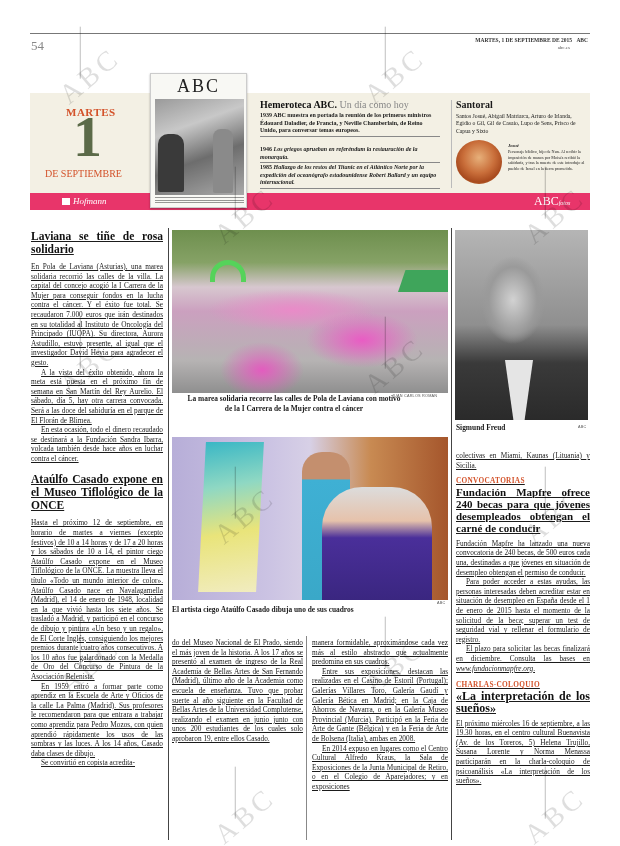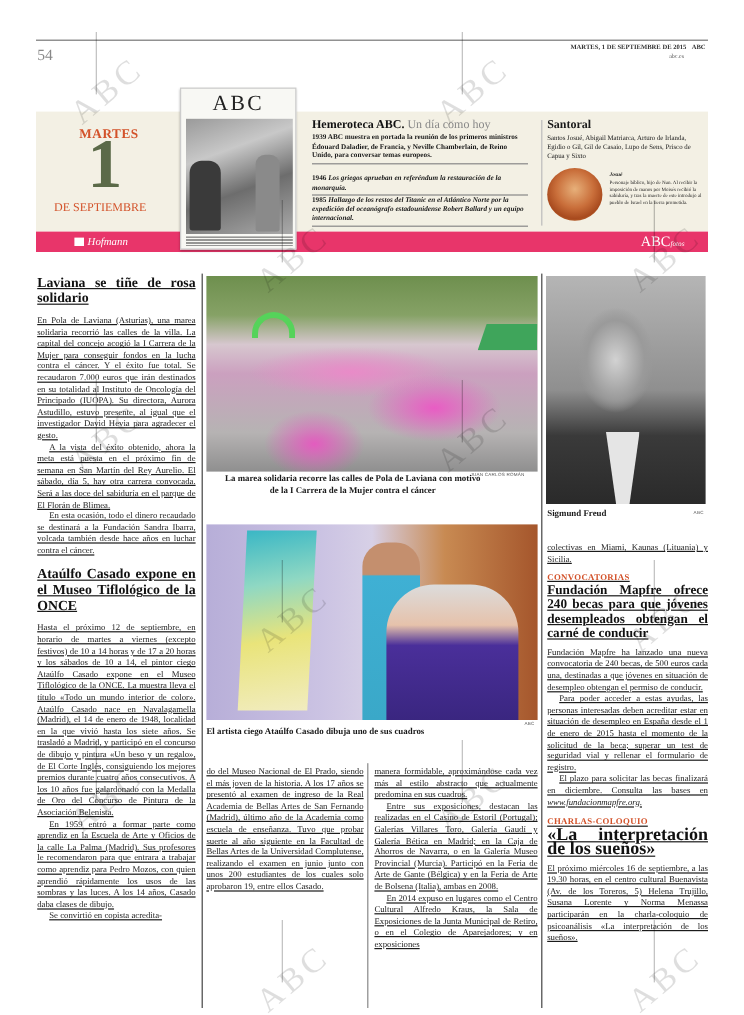--- a/index.html
+++ b/index.html
@@ -184,21 +184,21 @@
   <div class="credit" style="left:578px; top:425px;">ABC</div>
 
   <div class="col" style="left:456px; top:451px; width:134px;">
     <p>colectivas en Miami, Kaunas (Lituania) y Sicilia.</p>
     <div class="kicker" style="margin-top:6px;">CONVOCATORIAS</div>
     <h2 class="headline" style="font-size:11px; line-height:12px; margin-bottom:5px;">Fundación Mapfre ofrece 240 becas para que jóvenes desempleados obtengan el carné de conducir</h2>
     <p>Fundación Mapfre ha lanzado una nueva convocatoria de 240 becas, de 500 euros cada una, destinadas a que jóvenes en situación de desempleo obtengan el permiso de conducir.</p>
     <p class="indent">Para poder acceder a estas ayudas, las personas interesadas deben acreditar estar en situación de desempleo en España desde el 1 de enero de 2015 hasta el momento de la solicitud de la beca; superar un test de seguridad vial y rellenar el formulario de registro.</p>
     <p class="indent"><span>El plazo para solicitar las becas finalizará en diciembre. Consulta las bases en </span><i>www.fundacionmapfre.org</i><span>.</span></p>
     <div class="kicker" style="margin-top:7px;">CHARLAS-COLOQUIO</div>
-    <h2 class="headline" style="font-size:15px; line-height:12px; margin-bottom:5px;">«La interpretación de los sueños»</h2>
+    <h2 class="headline" style="font-size:12px; line-height:12px; margin-bottom:5px;">«La interpretación de los sueños»</h2>
     <p>El próximo miércoles 16 de septiembre, a las 19.30 horas, en el centro cultural Buenavista (Av. de los Toreros, 5) Helena Trujillo, Susana Lorente y Norma Menassa participarán en la charla-coloquio de psicoanálisis «La interpretación de los sueños».</p>
   </div>
 
   <div class="wm" style="left:55px; top:60px;">ABC</div>
   <div class="wm" style="left:360px; top:60px;">ABC</div>
   <div class="wm" style="left:210px; top:200px;">ABC</div>
   <div class="wm" style="left:520px; top:200px;">ABC</div>
   <div class="wm" style="left:55px; top:350px;">ABC</div>
   <div class="wm" style="left:360px; top:350px;">ABC</div>
   <div class="wm" style="left:210px; top:500px;">ABC</div>

